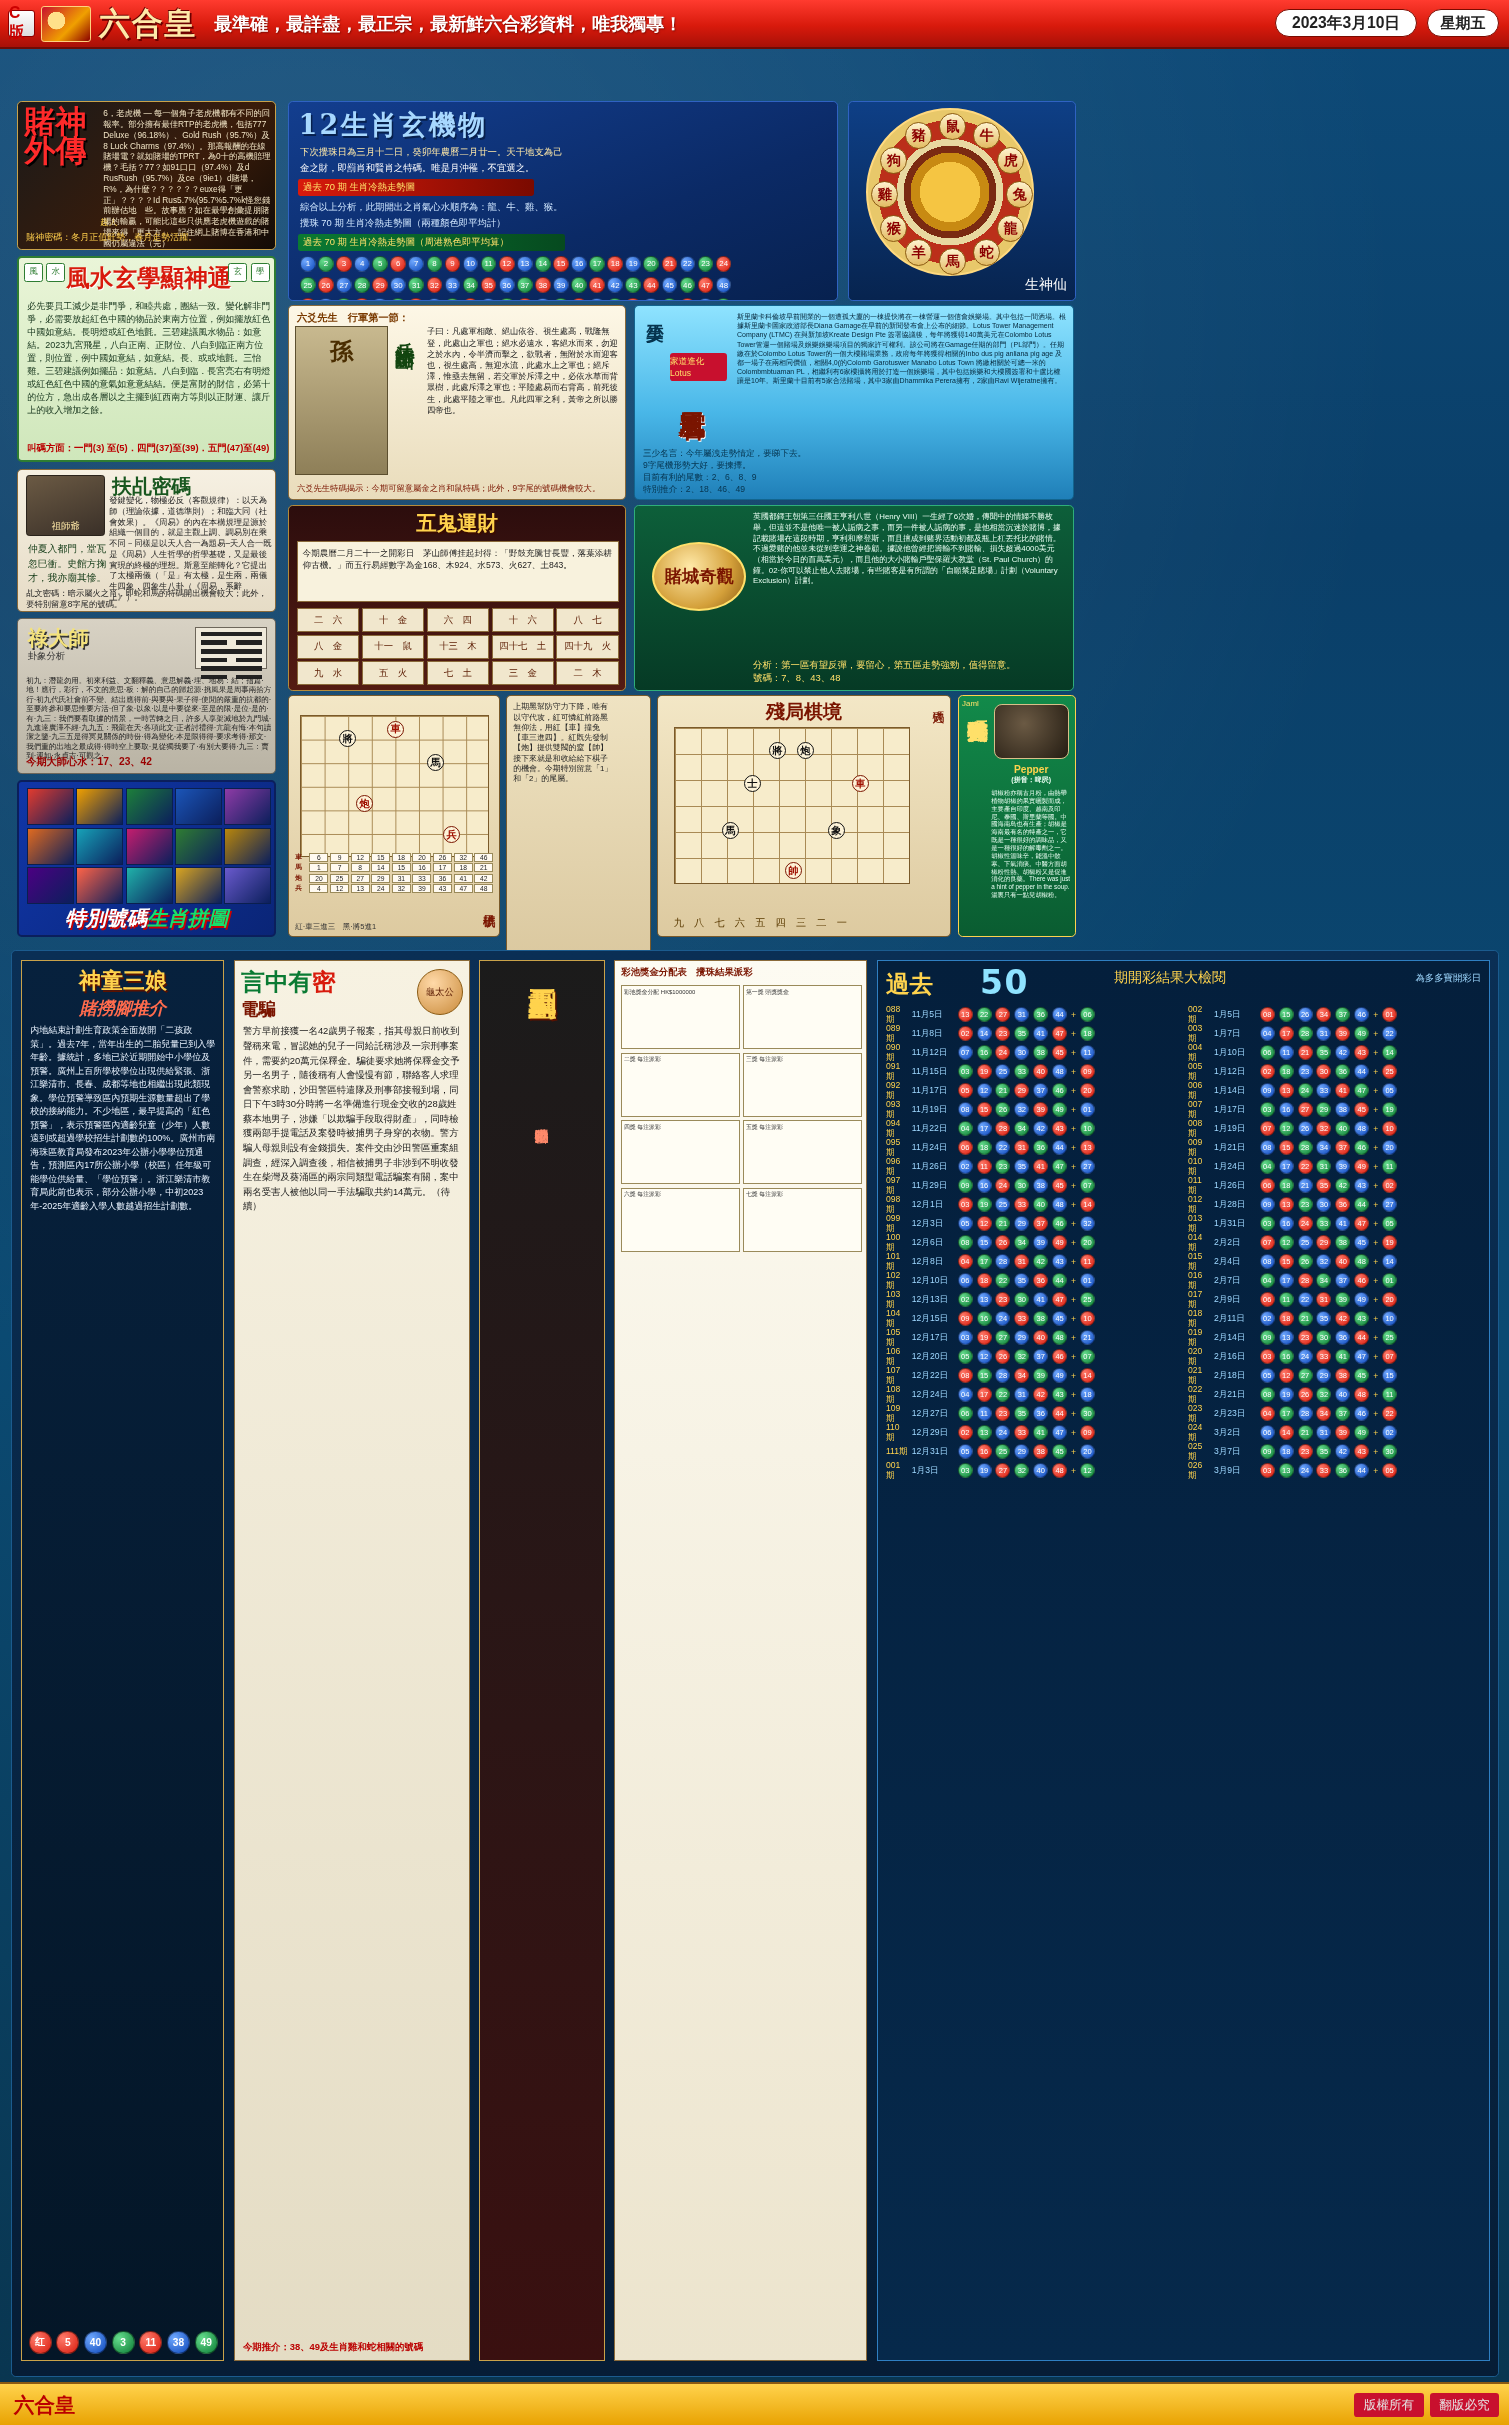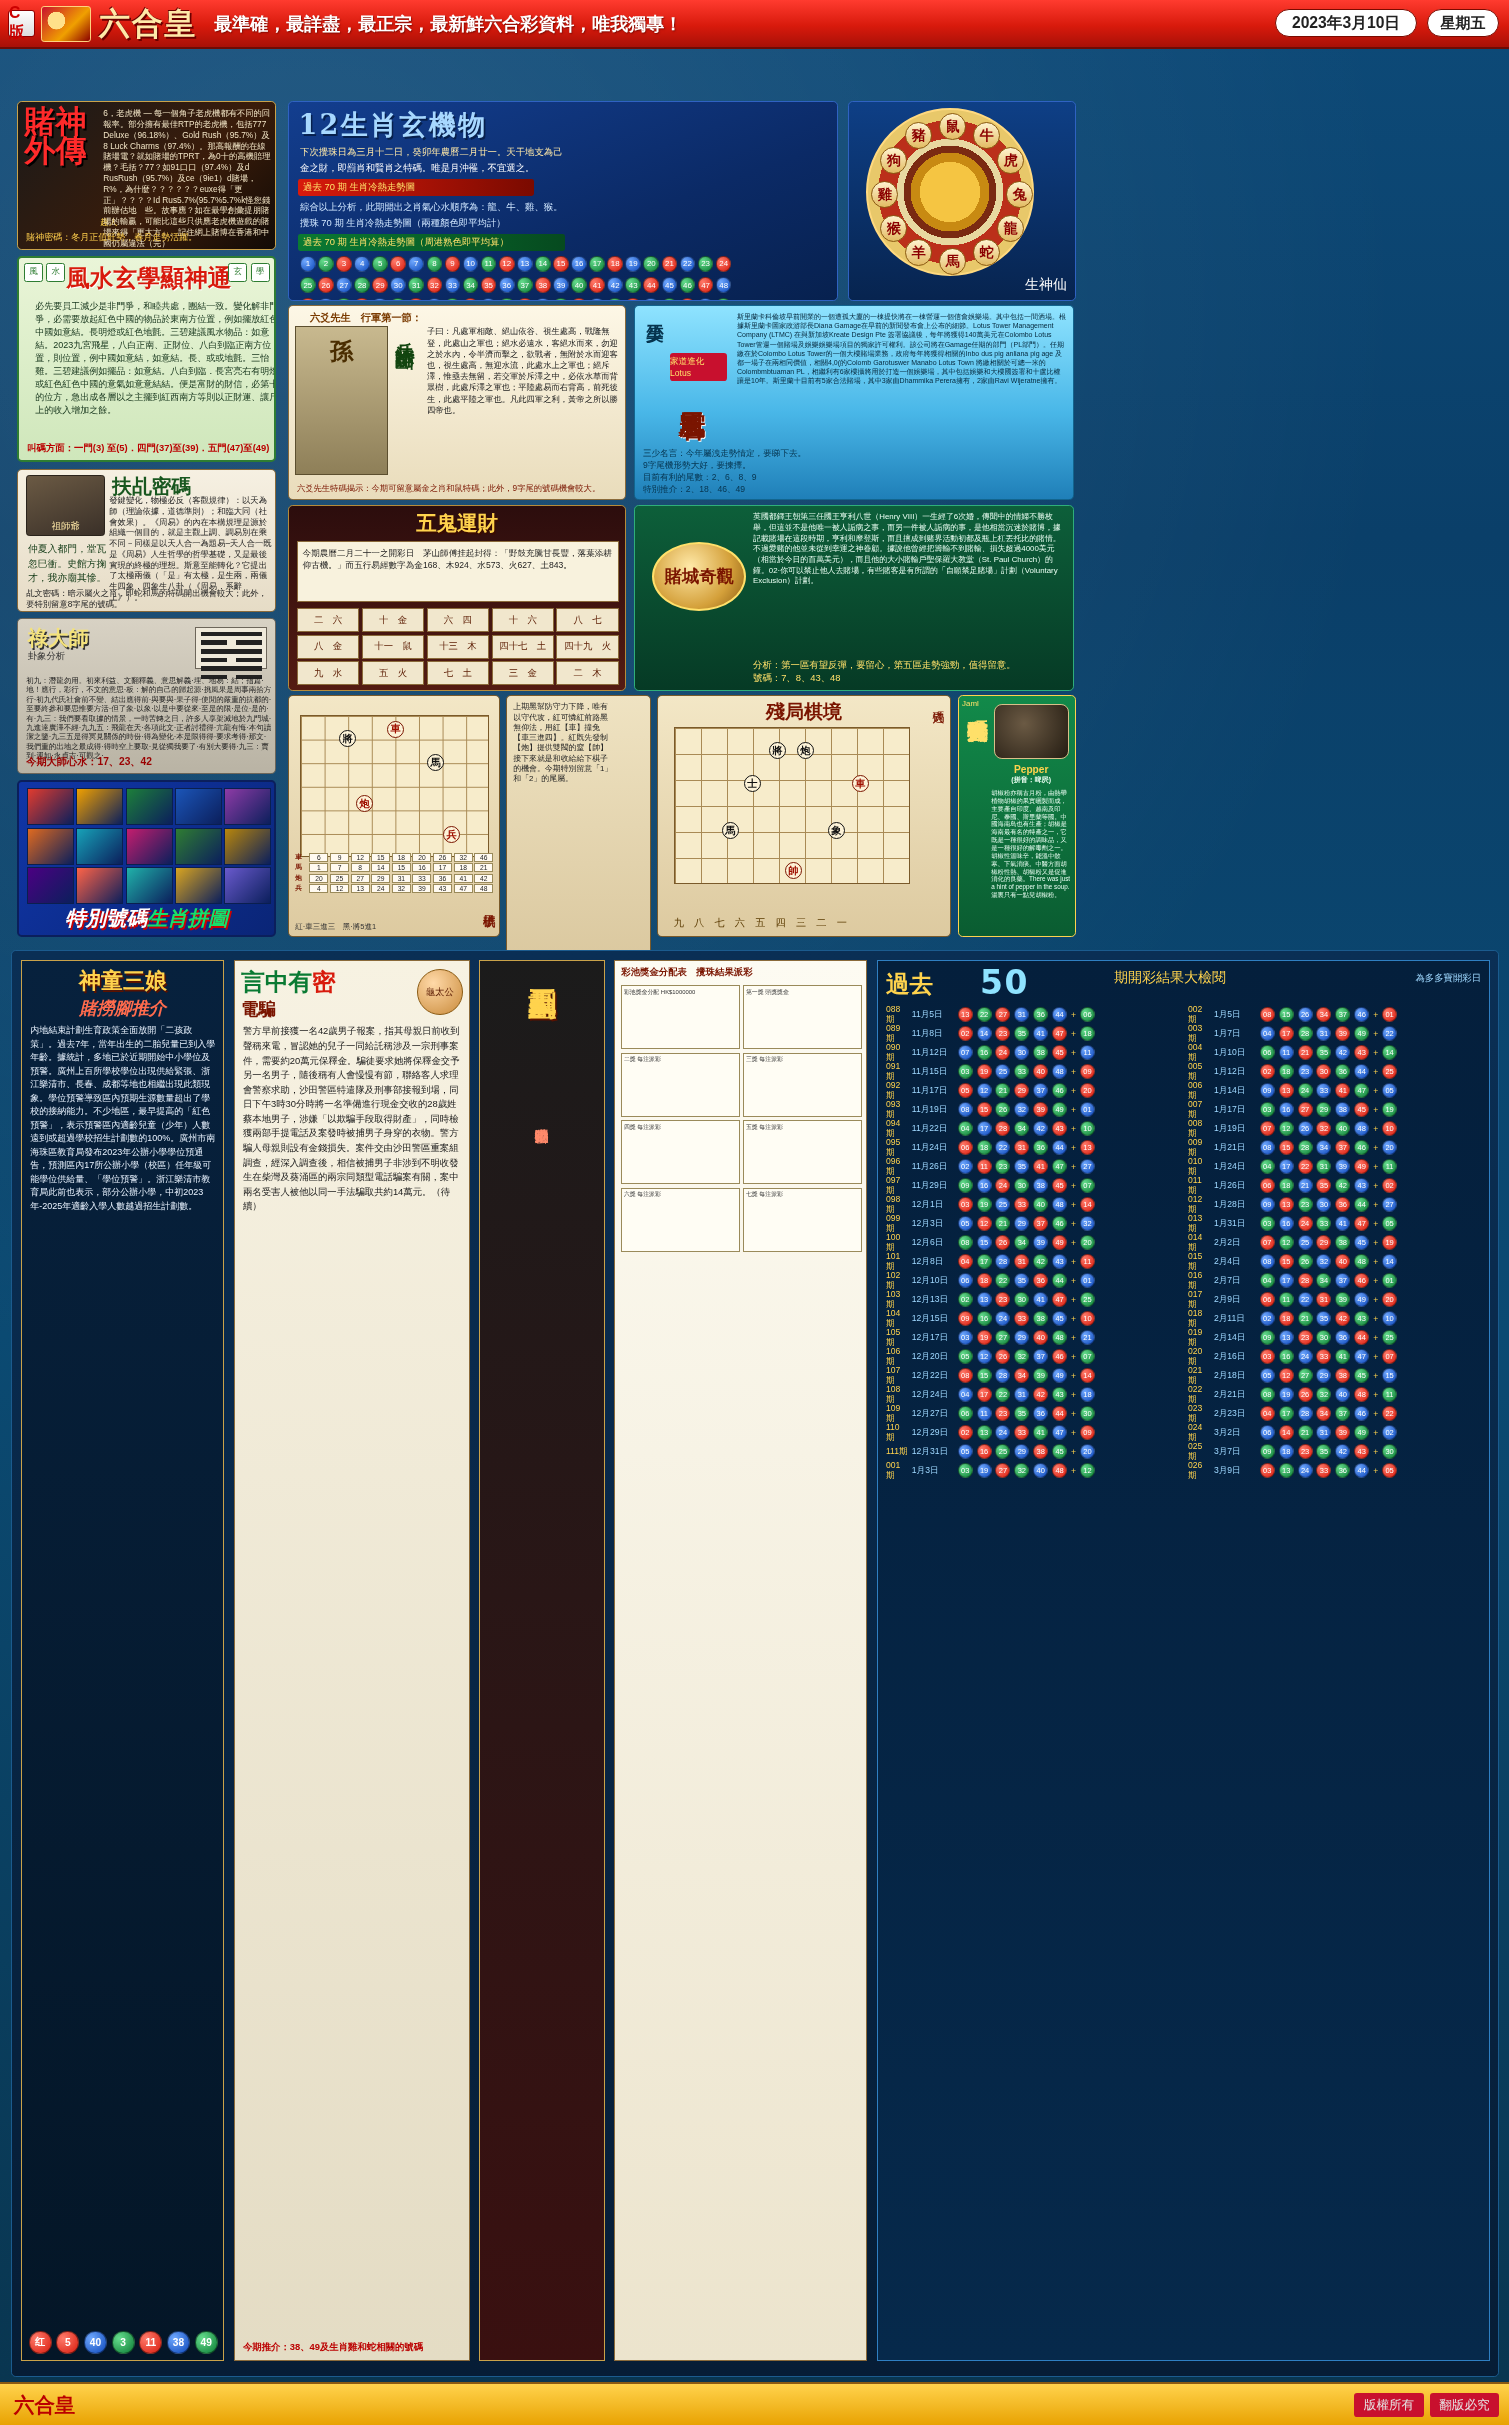--- a/index.html
+++ b/index.html
@@ -99,21 +99,21 @@
     left:17.3px; top:256px; width:259px; height:206px;
     background:linear-gradient(180deg,#eaf5d8,#cfe7bb);
     border:2.4px solid #2e7d32;
   }
   #p-fs .hd {
     position:absolute; left:0; top:0; width:259px; height:39px;
     display:flex; align-items:center; justify-content:center;
     font-family:"DejaVu Serif",serif; font-size:23.6px; font-weight:bold; color:#d81a0c;
     text-shadow:0.8px 0.8px 0 #fff;
   }
-  #p-fs .cn { position:absolute; left:16px; top:42px; width:244px; color:#14331a; font-size:9px; line-height:1.45;}
+  #p-fs .cn { position:absolute; left:8px; top:42px; width:244px; color:#14331a; font-size:9px; line-height:1.45;}
   #p-fs .num { position:absolute; left:7.9px; bottom:4.7px; color:#b00; font-size:9.4px; font-weight:bold;}
   .corner-sq { position:absolute; width:19px;height:19px;border:1.6px solid #2e7d32;background:#fff;border-radius:2.4px;
      display:flex;align-items:center;justify-content:center;font-size:8.6px;color:#2e7d32;}
 
   
   #p-fj {
     left:17.3px; top:469px; width:259px; height:143px;
     background:linear-gradient(180deg,#f6f0e2,#e6dcc6);
     border:1.6px solid #8a6a3a;
   }
@@ -207,21 +207,21 @@
   }
   #p-wheel .cap { position:absolute; right:7.9px; bottom:6.3px; color:#fff; font-size:14px;
      font-family:"DejaVu Serif",serif;}
 
   
   #p-ly {
     left:288px; top:305px; width:338px; height:195px;
     background:linear-gradient(180deg,#fdf7e6,#e9dcbb);
     border:1.6px solid #8a6a3a;
   }
-  #p-ly .hd { position:absolute; left:7.9px; top:4.7px; font-size:10.2px; color:#7a3a00; font-weight:bold;margin-left:13px;}
+  #p-ly .hd { position:absolute; left:7.9px; top:4.7px; font-size:10.2px; color:#7a3a00; font-weight:bold;}
   #p-ly .pic { position:absolute; left:6.3px; top:20.4px; width:93px; height:149px;
      background:linear-gradient(180deg,#c8b98f,#8e7f58); border:0.8px solid #5c4f2f;}
   #p-ly .pic b{position:absolute; left:50%; top:7.9px; transform:translateX(-50%); color:#4a2d00;
      font-family:"DejaVu Serif",serif; font-size:23.6px;}
   #p-ly .vtitle{position:absolute; left:104px; top:20.4px; writing-mode:vertical-rl;
      font-family:"DejaVu Serif",serif; font-size:19px; color:#12450f; font-weight:bold; letter-spacing:3.1px;}
   #p-ly .cn{position:absolute; left:138px; top:20.4px; width:193px; font-size:8.3px; line-height:1.35; color:#222;}
   #p-ly .ft{position:absolute; left:7.9px; bottom:4.7px; width:322px; font-size:8.3px; color:#7a1500;}
 
   

